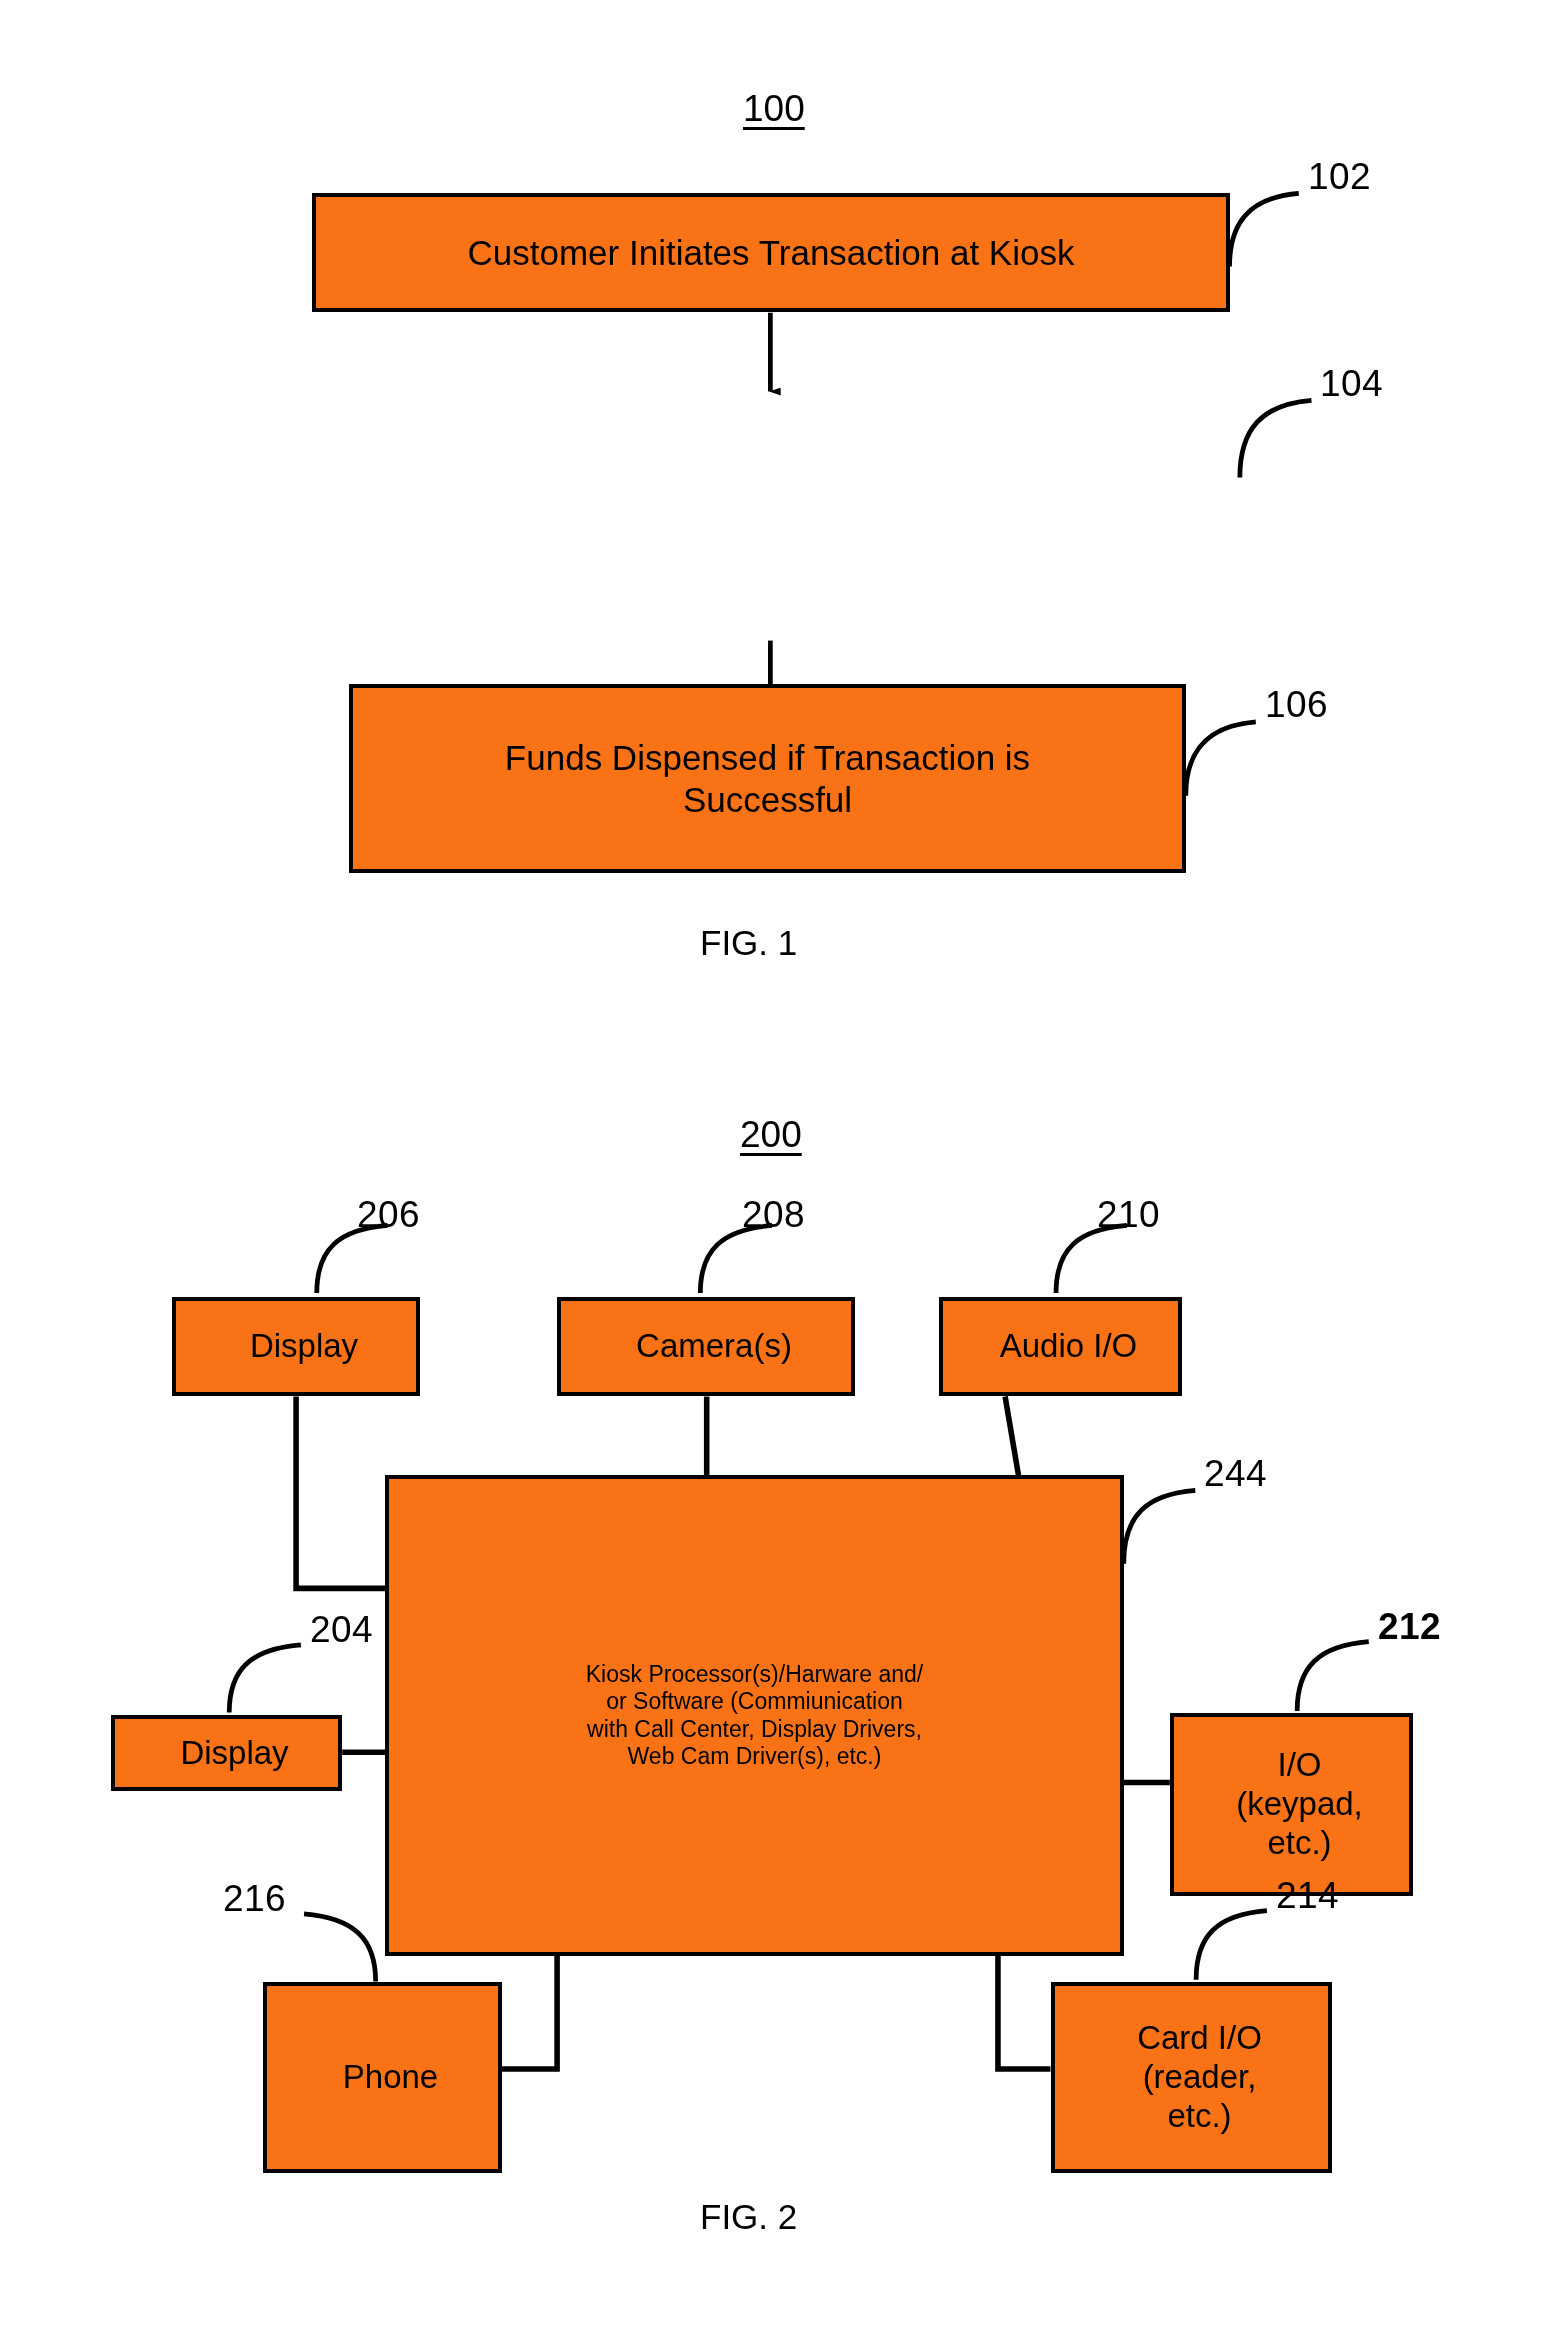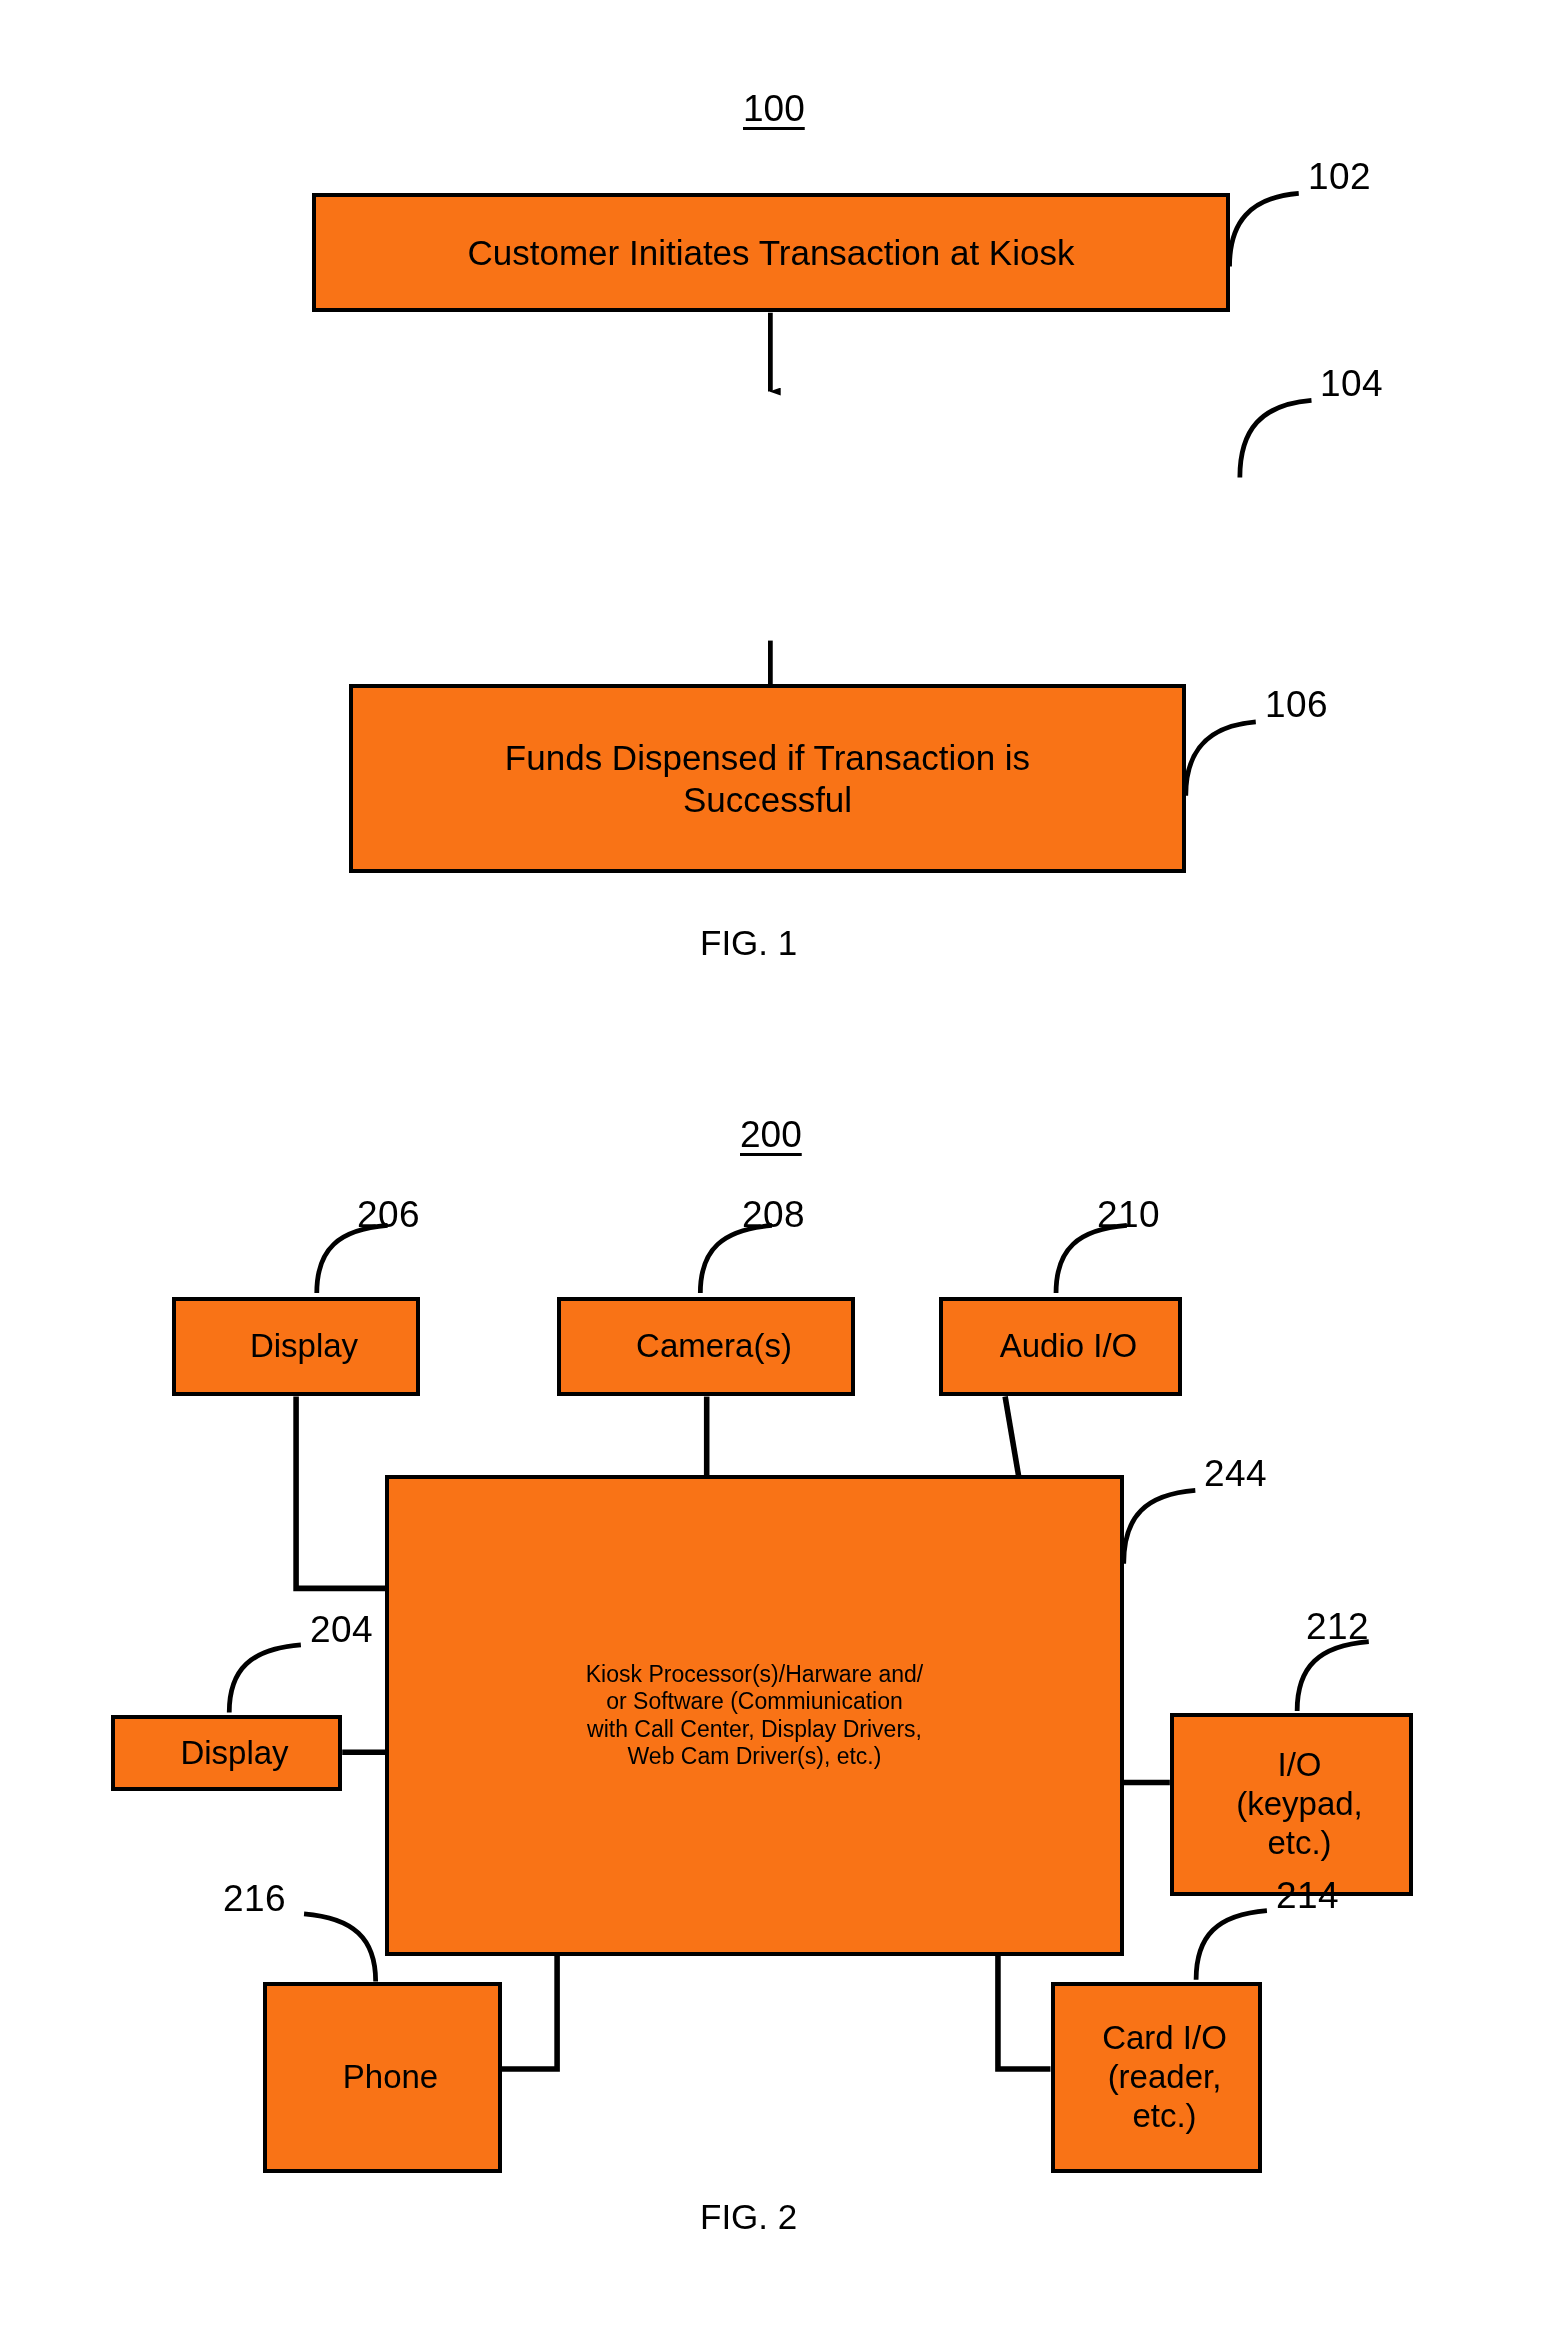--- a/index.html
+++ b/index.html
@@ -162,23 +162,23 @@
   <div class="node fig2-node" style="left:111px; top:1715px; width:231px; height:76px;">
     <span class="txt">Display</span>
   </div>
   <div class="reflabel" style="left:310px; top:1609px;">204</div>
 
   <div class="node fig2-node" style="left:1170px; top:1713px; width:243px; height:183px;">
     <span class="txt">I/O
 (keypad,
 etc.)</span>
   </div>
-  <div class="reflabel" style="left:1306px; top:1606px;">212</div>
+  <div class="reflabel" style="left:1378px; top:1606px;font-weight:bold;">212</div>
 
-  <div class="node fig2-node" style="left:1051px; top:1982px; width:211px; height:191px;">
+  <div class="node fig2-node" style="left:1051px; top:1982px; width:281px; height:191px;">
     <span class="txt">Card I/O
 (reader,
 etc.)</span>
   </div>
   <div class="reflabel" style="left:1276px; top:1875px;">214</div>
 
   <div class="node fig2-node" style="left:263px; top:1982px; width:239px; height:191px;">
     <span class="txt">Phone</span>
   </div>
   <div class="reflabel" style="left:223px; top:1878px;">216</div>

